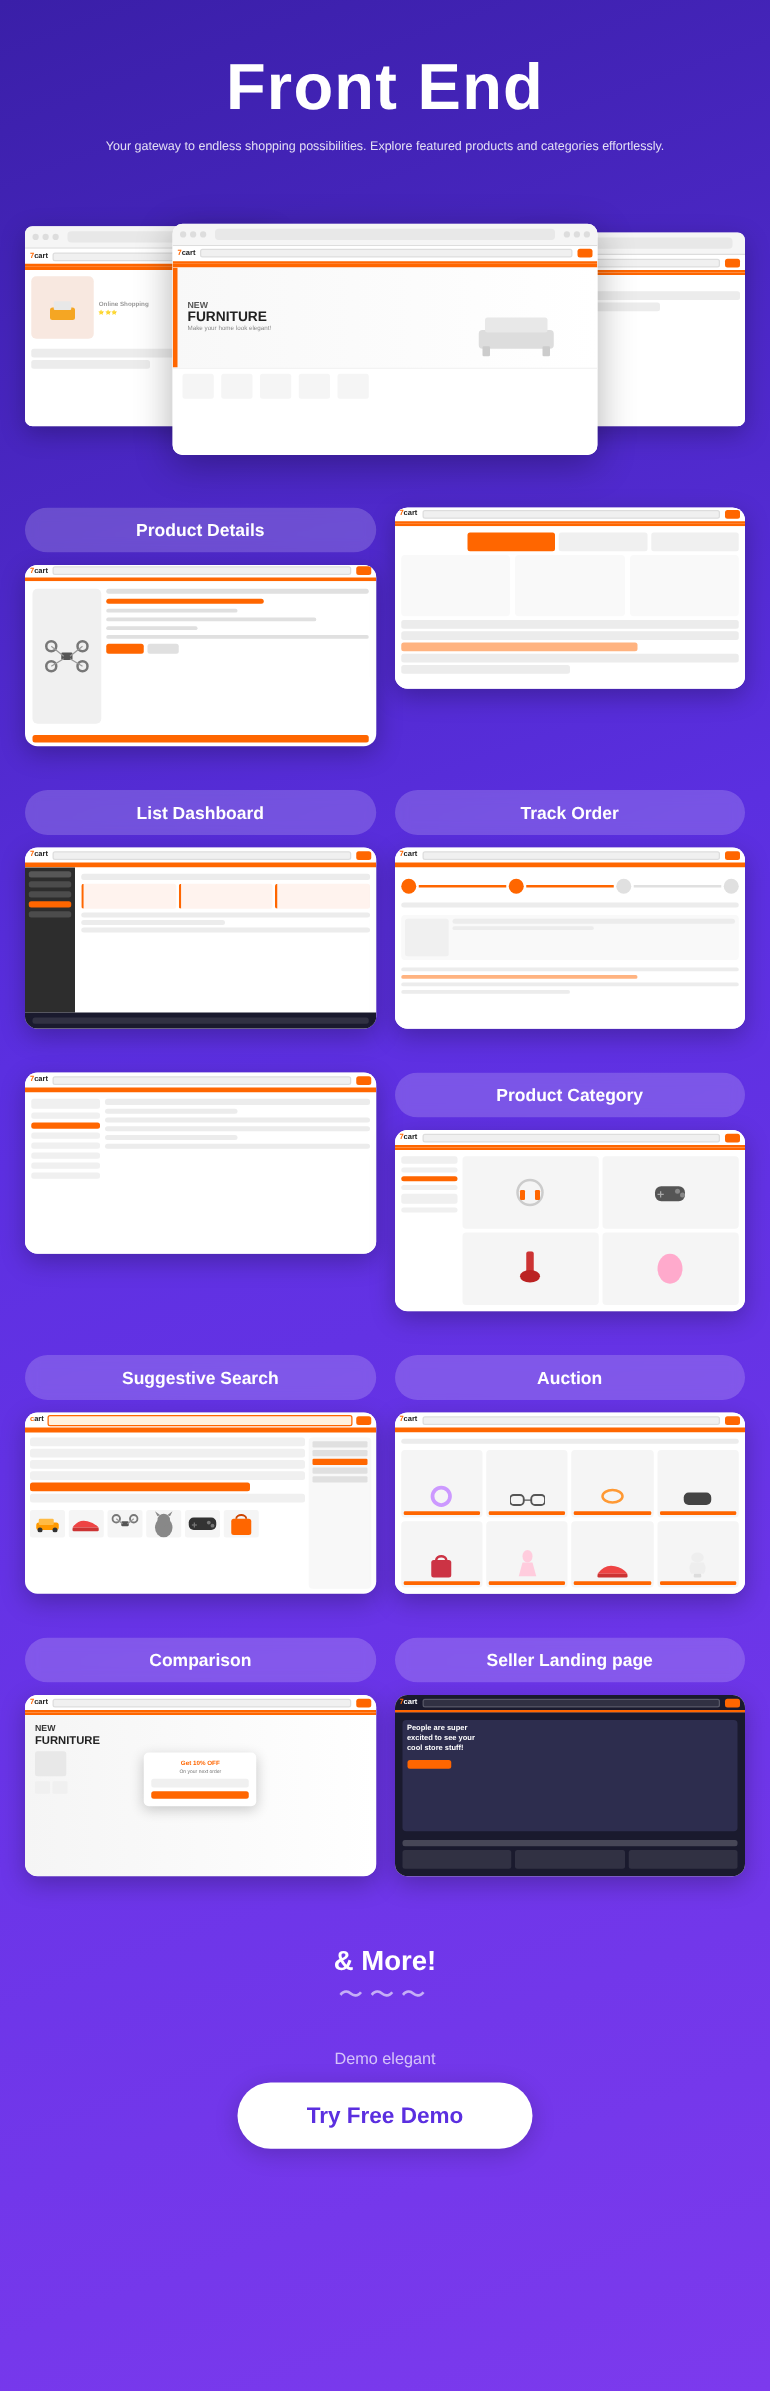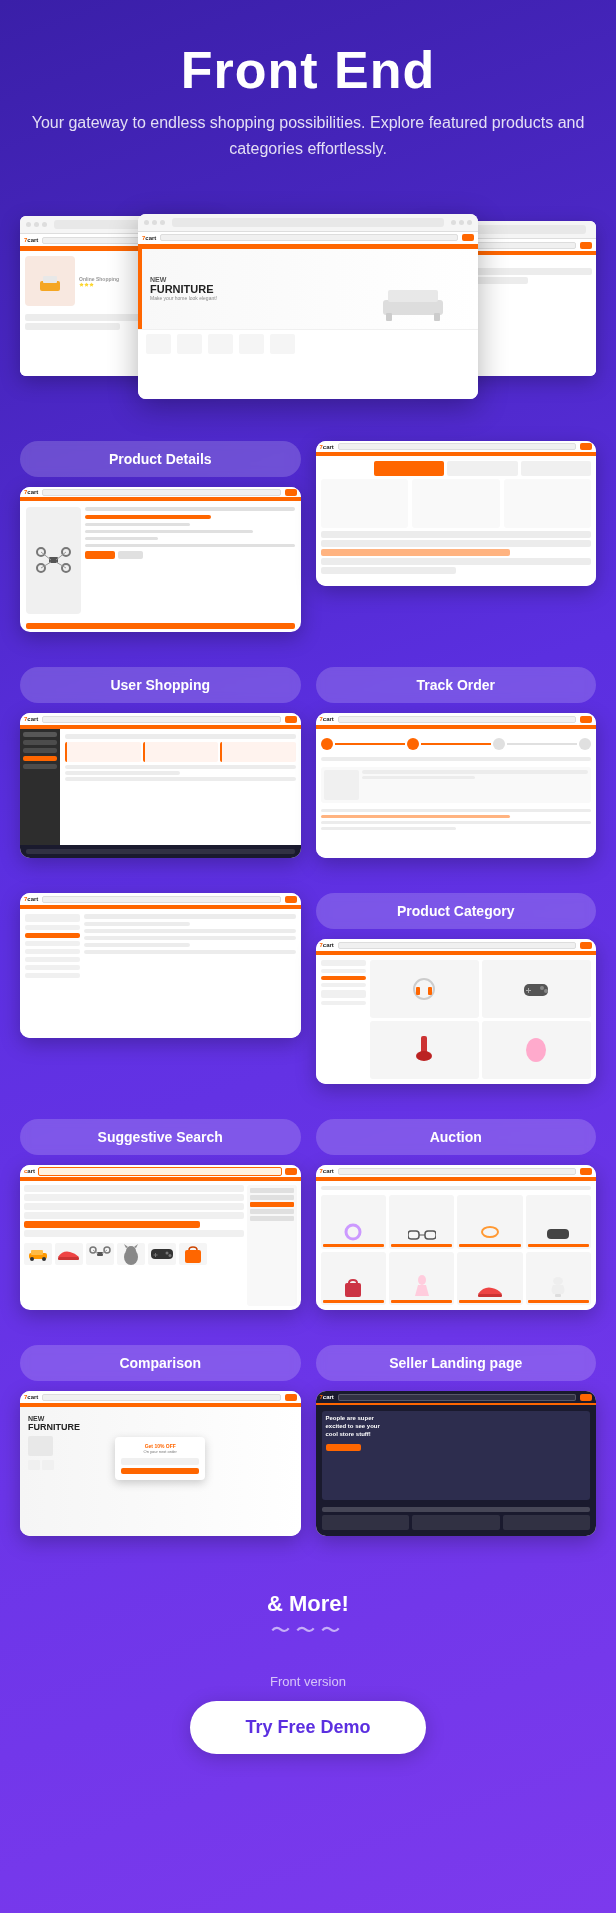--- a/index.html
+++ b/index.html
@@ -22,21 +22,21 @@
       text-align: center;
       padding: 40px 20px 20px;
     }
     .header h1 {
       font-size: 52px;
       font-weight: 900;
       color: white;
       letter-spacing: 1px;
     }
     .header p {
-      font-size: 16px;
+      font-size: 10px;
       color: rgba(255,255,255,0.85);
       margin-top: 10px;
       line-height: 1.6;
     }
 
     
     .hero-area {
       position: relative;
       width: 100%;
       height: 210px;
@@ -593,21 +593,21 @@
                 <div class="row-mock sm"></div>
               </div>
             </div>
           </div>
         </div>
       </div>
     </div>
 
     <div class="section-pair">
       <div class="section-item">
-        <div class="section-label">User Shopping</div>
+        <div class="section-label">List Dashboard</div>
         <div class="section-screenshot">
           <div class="screenshot-content-full">
             <div class="mock-nav">
               <div class="mock-nav-logo"><span style="color:#ff6600;">7</span>cart</div>
               <div class="mock-nav-search"></div>
               <div class="mock-nav-btn"></div>
             </div>
             <div style="background:#ff6600;height:2px;"></div>
             <div class="mock-dashboard" style="flex:1;">
               <div class="mock-sidebar" style="display:flex;flex-direction:column;gap:3px;padding:3px;">
@@ -1009,17 +1009,17 @@
     </div>
 
   </div>
 
   <div class="more-section">
     <div class="and-more">&amp; More!</div>
     <div class="wave-decoration">〜〜〜</div>
   </div>
 
   <div class="cta-section">
-    <div class="demo-version-text">Front version</div>
+    <div class="demo-version-text">Demo elegant</div>
     <button class="try-demo-btn">Try Free Demo</button>
   </div>
 
 </div>
 
 </body></html>

